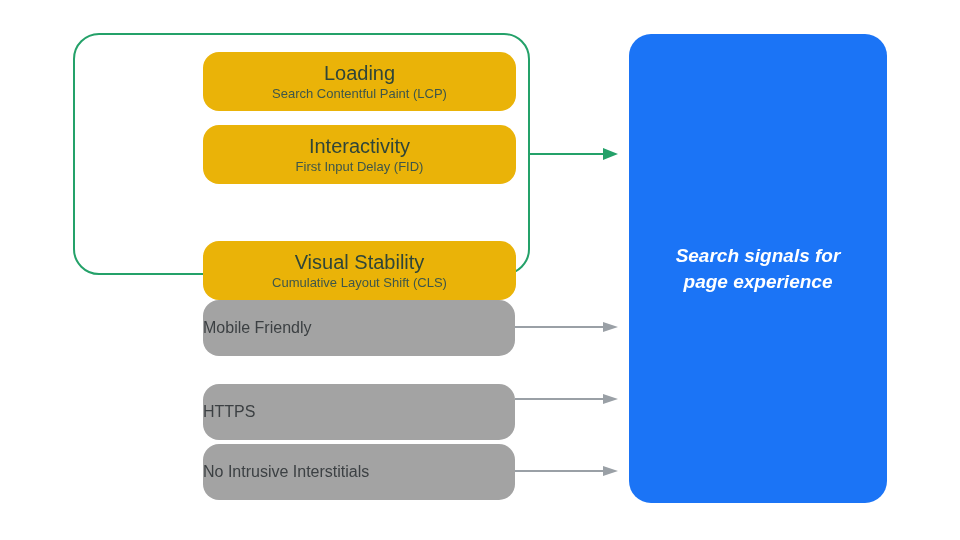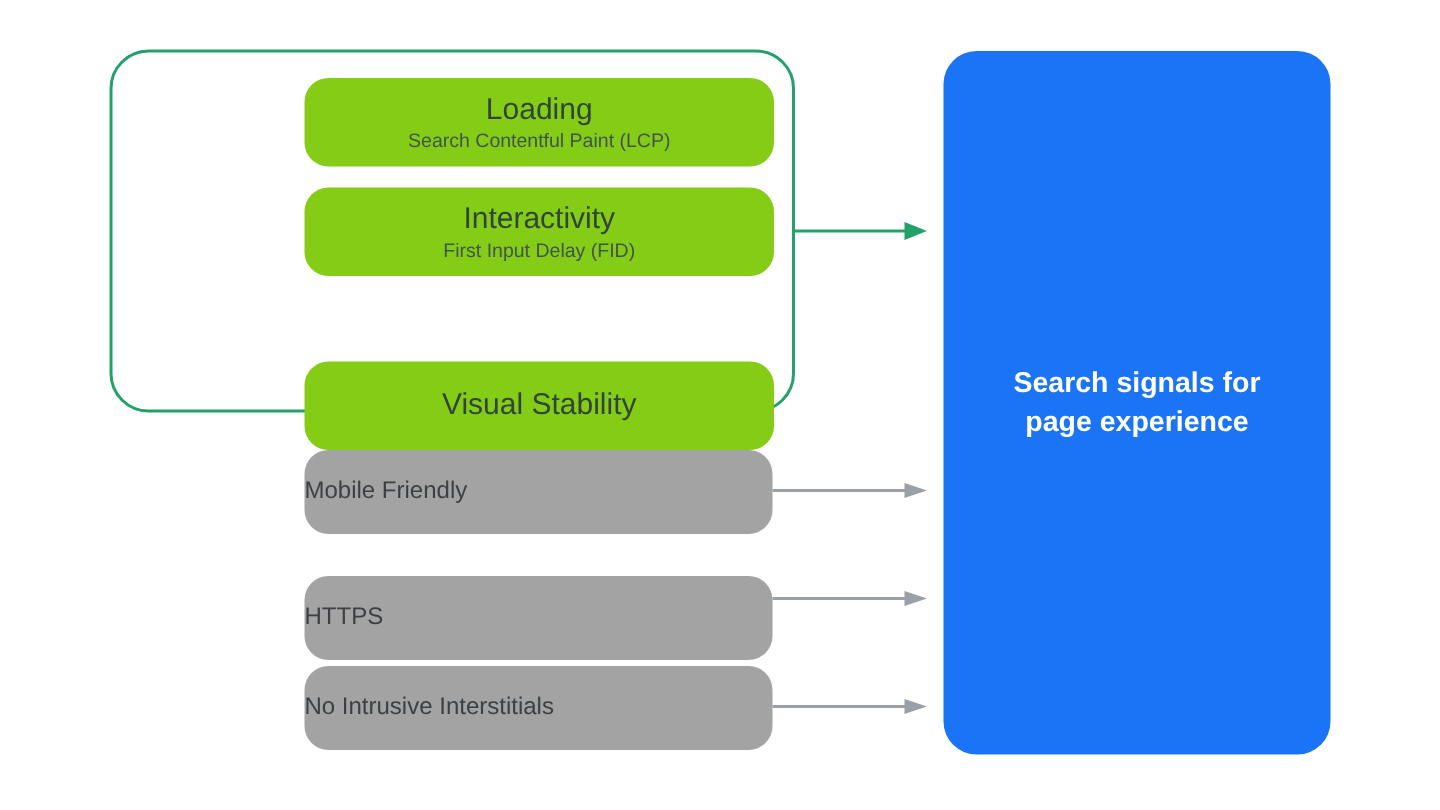--- a/index.html
+++ b/index.html
@@ -10,21 +10,21 @@
   
   .cwv-group{
     position:absolute;left:73px;top:33px;width:457px;height:242px;
     border:2px solid #24A169;border-radius:26px;background:#ffffff;box-sizing:border-box;
   }
   .cwv-label{
     position:absolute;left:83px;top:114px;width:110px;
     color:#24A169;font-size:23px;font-weight:bold;line-height:28px;text-align:center;
   }
   .vital-card{
-    position:absolute;left:203px;width:313px;height:59px;border-radius:16px;background:#84cc16;
+    position:absolute;left:203px;width:313px;height:59px;border-radius:16px;background:#eab308;
     display:flex;flex-direction:column;align-items:center;justify-content:center;gap:1px;
   }
   .vital-card .title{color:#2F4539;font-size:20px;font-weight:500;line-height:23px;}
   .vital-card .subtitle{color:#3E564A;font-size:13px;line-height:16px;}
   #vital-0{top:52px;} #vital-1{top:125px;} #vital-2{top:198px;margin-top:43px;}
   
   .signal-card{
     position:absolute;left:203px;width:312px;height:56px;border-radius:16px;background:#a3a3a3;
     display:flex;align-items:center;justify-content:flex-start;
     color:#3C4043;font-size:16px;
@@ -44,40 +44,41 @@
   .arrow-gray .head{left:88px;border-left:15px solid #9AA0A6;border-top-width:5px;border-bottom-width:5px;top:2px;}
   #arrow-0{left:515px;top:320px;width:104px;}
   #arrow-1{left:515px;top:392px;width:104px;}
   #arrow-2{left:515px;top:464px;width:104px;}
   
   .result-box{
     position:absolute;left:629px;top:34px;width:258px;height:469px;border-radius:22px;
     background:#1B74F6;display:flex;align-items:center;justify-content:center;
   }
   .result-box .label{
-    width:170px;text-align:center;color:#ffffff;font-size:19px;font-weight:bold;line-height:26px;
+    width:170px;text-align:center;color:#ffffff;font-size:19px;font-weight:bold;line-height:26px;font-style:italic;
   }
 </style>
 </head>
 <body>
 
 <div id="stage">
 
   <div class="cwv-group"></div>
 
   <div class="vital-card" id="vital-0">
     <div class="title">Loading</div>
     <div class="subtitle">Search Contentful Paint (LCP)</div>
   </div>
   <div class="vital-card" id="vital-1">
     <div class="title">Interactivity</div>
     <div class="subtitle">First Input Delay (FID)</div>
   </div>
   <div class="vital-card" id="vital-2">
     <div class="title">Visual Stability</div>
+    <div class="subtitle">Cumulative Layout Shift (CLS)</div>
   </div>
 
   <div class="arrow arrow-green" id="arrow-cwv">
     <div class="shaft"></div>
     <div class="head"></div>
   </div>
 
   <div class="signal-card" id="signal-0">
     <span>Mobile Friendly</span>
   </div>

